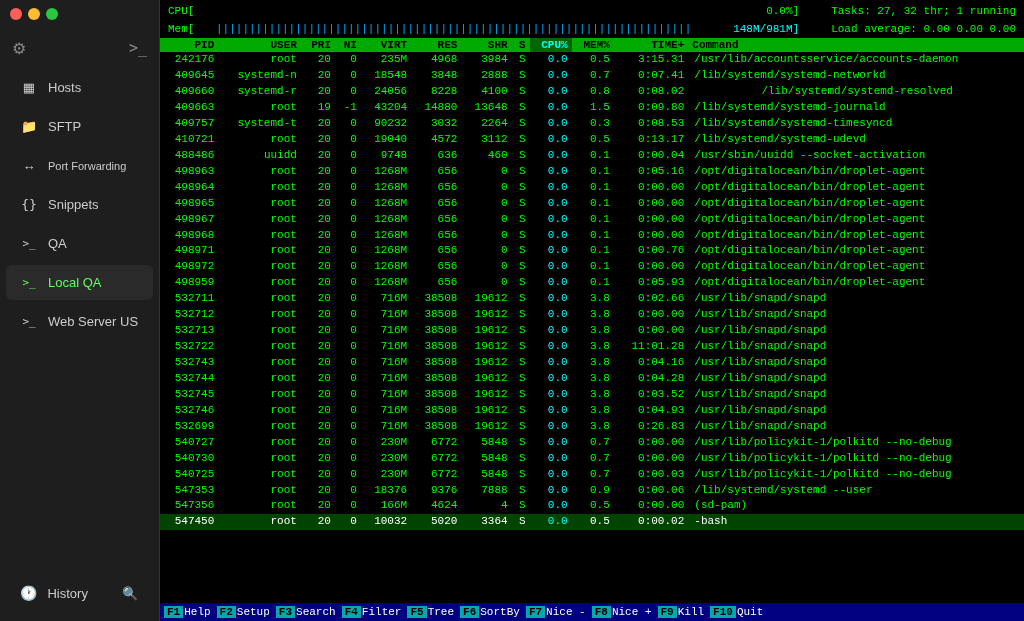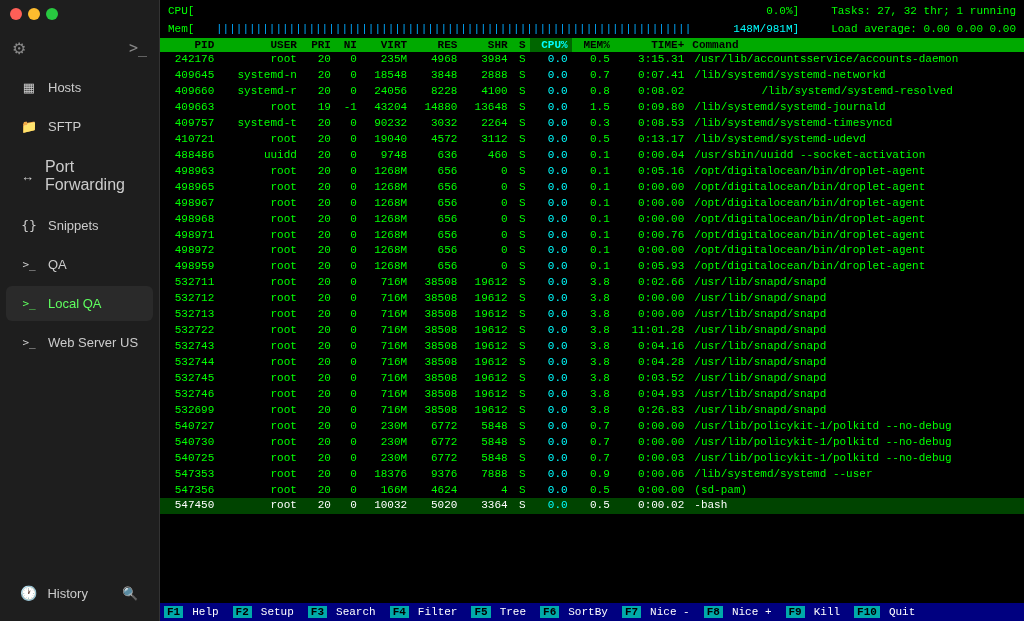--- a/index.html
+++ b/index.html
@@ -124,21 +124,21 @@
     .bar-value { color: #00ffff; }
 
     
     .bottom-bar {
       background: #000080;
       color: #fff;
       font-family: 'Courier New', monospace;
       font-size: 11px;
       padding: 1px 4px;
       display: flex;
-      gap: 8px;
+      gap: 0;
       flex-wrap: nowrap;
       height: 18px;
       align-items: center;
     }
     .bottom-key {
       background: #00aaaa;
       color: #000;
       padding: 0 3px;
       font-weight: bold;
       margin-right: 1px;
@@ -180,21 +180,21 @@
     <span>Hosts</span>
   </div>
 
   <div class="sidebar-item">
     <span class="icon" style="font-size:13px;">📁</span>
     <span>SFTP</span>
   </div>
 
   <div class="sidebar-item">
     <span class="icon" style="font-size:13px;">↔</span>
-    <span style="font-size:16px;">Port Forwarding</span>
+    <span style="font-size:11px;">Port Forwarding</span>
   </div>
 
   <div class="sidebar-item">
     <span class="icon" style="font-size:13px;font-family:monospace;">{}</span>
     <span>Snippets</span>
   </div>
 
   <div class="sidebar-item">
     <span class="icon" style="font-size:11px;font-family:monospace;">&gt;_</span>
     <span>QA</span>
@@ -360,20 +360,34 @@
             <td>root</td>
             <td>20</td>
             <td>0</td>
             <td>1268M</td>
             <td>656</td>
             <td>0</td>
             <td>S</td>
             <td style="color: rgb(0, 255, 255);">0.0</td>
             <td>0.1</td>
             <td>0:05.16</td>
+            <td style="text-align: left; padding-left: 6px;">/opt/digitalocean/bin/droplet-agent</td>
+          </tr>
+          <tr>
+            <td>498964</td>
+            <td>root</td>
+            <td>20</td>
+            <td>0</td>
+            <td>1268M</td>
+            <td>656</td>
+            <td>0</td>
+            <td>S</td>
+            <td style="color: rgb(0, 255, 255);">0.0</td>
+            <td>0.1</td>
+            <td>0:00.00</td>
             <td style="text-align: left; padding-left: 6px;">/opt/digitalocean/bin/droplet-agent</td>
           </tr>
           <tr>
             <td>498965</td>
             <td>root</td>
             <td>20</td>
             <td>0</td>
             <td>1268M</td>
             <td>656</td>
             <td>0</td>

